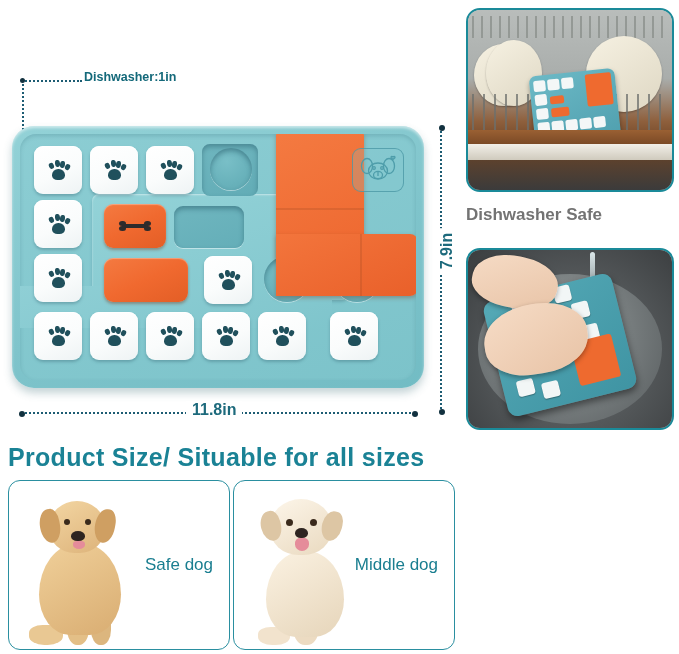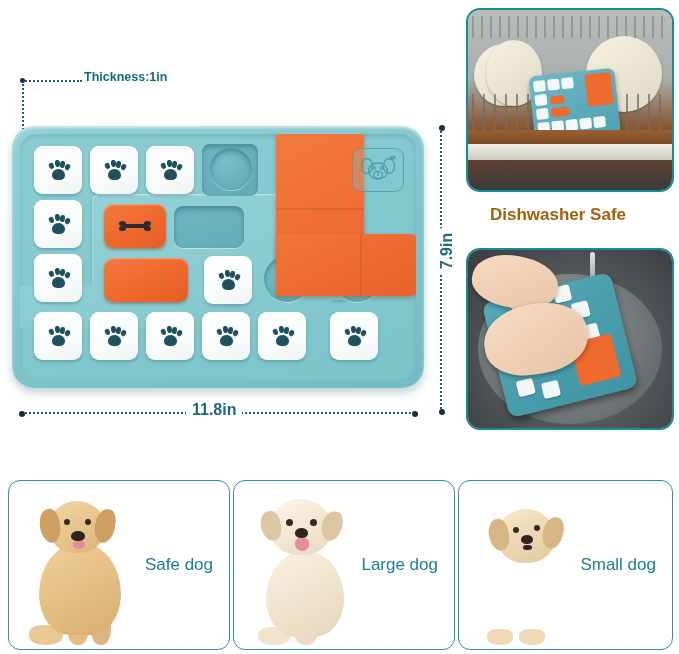--- a/index.html
+++ b/index.html
@@ -167,22 +167,22 @@
   .logo svg{position:absolute;left:6px;top:3px;}
 
   
   .photo-card{
     position:absolute;border:2px solid #1a8a99;border-radius:14px;
     overflow:hidden;background:#cfd3d2;
   }
   .dish-card{left:466px;top:8px;width:204px;height:180px;}
   .sink-card{left:466px;top:248px;width:204px;height:178px;}
   .dish-label{
-    position:absolute;left:456px;top:205px;width:204px;
-    text-align:center;color:#a16207;font-size:17px;font-weight:bold;
+    position:absolute;left:466px;top:205px;width:204px;
+    color:#737373;font-size:17px;font-weight:bold;
   }
 
   
   .dw-bg{position:absolute;inset:0;background:linear-gradient(180deg,#b9bdbb 0%,#a9adab 38%,#8e5f3c 62%,#6f4526 74%,#3b3b3b 100%);}
   .dw-rack{position:absolute;left:4px;top:6px;right:4px;height:22px;
     background:repeating-linear-gradient(90deg,#8e938f 0 2px,transparent 2px 9px);opacity:.85;}
   .dw-plate{position:absolute;border-radius:50%;background:linear-gradient(145deg,#f6f1e2,#ded7c3);box-shadow:0 1px 2px rgba(0,0,0,.3);}
   .dw-tines{position:absolute;left:4px;top:84px;right:4px;height:56px;
     background:repeating-linear-gradient(90deg,#6c6f6c 0 2px,transparent 2px 11px);opacity:.75;}
   .dw-door{position:absolute;left:0;right:0;bottom:30px;height:16px;background:linear-gradient(180deg,#f2efe8,#cfcabd);}
@@ -241,21 +241,21 @@
 </style>
 </head>
 <body>
 
 <div class="page">
 
 
   <div class="thick-dot-h"></div>
   <div class="thick-dot-v"></div>
   <div class="dot-node" style="left:20px;top:78px;"></div>
-  <div class="thick-label">Thickness:1in</div>
+  <div class="thick-label">Dishwasher:1in</div>
 
   <div class="board">
     <div class="board-inner">
 
       <div class="plateau"></div>
       <div class="plateau2"></div>
 
       <div class="tile" style="left:14px;top:12px;width:48px;height:48px;">
         <span class="paw">
             <i class="t1"></i>
@@ -459,20 +459,21 @@
       <span class="st" style="left:90px;top:46px;"></span>
       <span class="st" style="left:14px;top:84px;"></span>
       <span class="st" style="left:38px;top:92px;"></span>
       <span class="so" style="left:46px;top:22px;width:16px;height:30px;"></span>
       <span class="so" style="left:76px;top:60px;width:42px;height:44px;"></span>
     </div>
     <div class="hand" style="left:4px;top:6px;width:86px;height:52px;transform:rotate(12deg);"></div>
     <div class="hand" style="left:16px;top:54px;width:104px;height:70px;transform:rotate(-8deg);"></div>
   </div>
 
+  <div class="section-title">Product Size/ Situable for all sizes</div>
 
   <div class="dog-card dc1">
     <div class="dog-art">
       <span class="d-leg" style="left:6px;bottom:0;width:34px;height:20px;background:#e9c893;"></span>
       <span class="d-leg" style="left:44px;bottom:0;width:22px;height:36px;background:#e3bf87;"></span>
       <span class="d-leg" style="left:68px;bottom:0;width:20px;height:34px;background:#dcb67e;"></span>
       <span class="d-body" style="left:16px;bottom:10px;width:82px;height:92px;background:linear-gradient(150deg,#f0d09a,#d9ad72);"></span>
       <span class="d-head" style="left:26px;top:6px;width:56px;height:52px;background:linear-gradient(150deg,#f3d6a3,#ddb37a);"></span>
       <span class="d-ear" style="left:17px;top:14px;width:20px;height:34px;background:#cf9f62;transform:rotate(-10deg);"></span>
       <span class="d-ear" style="left:72px;top:14px;width:20px;height:34px;background:#cf9f62;transform:rotate(10deg);"></span>
@@ -490,32 +491,17 @@
       <span class="d-leg" style="left:46px;bottom:0;width:24px;height:30px;background:#ecdbc2;"></span>
       <span class="d-body" style="left:18px;bottom:8px;width:78px;height:86px;background:linear-gradient(150deg,#fbf2e2,#e6d5ba);"></span>
       <span class="d-head" style="left:22px;top:4px;width:62px;height:56px;background:linear-gradient(150deg,#fdf6ea,#e9d9bf);"></span>
       <span class="d-ear" style="left:13px;top:16px;width:20px;height:30px;background:#ddc6a4;transform:rotate(-14deg);"></span>
       <span class="d-ear" style="left:74px;top:16px;width:20px;height:30px;background:#ddc6a4;transform:rotate(14deg);"></span>
       <span class="d-eye" style="left:38px;top:24px;width:7px;height:7px;"></span>
       <span class="d-eye" style="left:62px;top:24px;width:7px;height:7px;"></span>
       <span class="d-nose" style="left:47px;top:33px;width:13px;height:10px;"></span>
       <span class="d-tongue" style="left:47px;top:43px;width:14px;height:13px;"></span>
     </div>
-    <div class="dog-label">Large dog</div>
-  </div>
-
-  <div class="dog-card dc3">
-    <div class="dog-art">
-      <span class="d-leg" style="left:14px;bottom:0;width:26px;height:16px;background:#eed9b4;"></span>
-      <span class="d-leg" style="left:46px;bottom:0;width:26px;height:16px;background:#eed9b4;"></span>
-      <span class="d-body" style="left:18px;bottom:8px;width:74px;height:74px;background:linear-gradient(150deg,#f6e4c4,#e0c395;);"></span>
-      <span class="d-head" style="left:24px;top:14px;width:58px;height:54px;background:linear-gradient(150deg,#f8e9cd,#e3c79c);"></span>
-      <span class="d-ear" style="left:16px;top:24px;width:20px;height:32px;background:#d8b683;transform:rotate(-12deg);"></span>
-      <span class="d-ear" style="left:70px;top:22px;width:20px;height:32px;background:#d8b683;transform:rotate(12deg);"></span>
-      <span class="d-eye" style="left:40px;top:32px;width:6px;height:6px;"></span>
-      <span class="d-eye" style="left:61px;top:30px;width:6px;height:6px;"></span>
-      <span class="d-nose" style="left:48px;top:40px;width:12px;height:9px;"></span>
-      <span class="d-mouth" style="left:50px;top:50px;width:9px;height:5px;"></span>
-    </div>
-    <div class="dog-label">Small dog</div>
-  </div>
+    <div class="dog-label">Middle dog</div>
+  </div>
+
 
 </div>
 
 </body></html>

